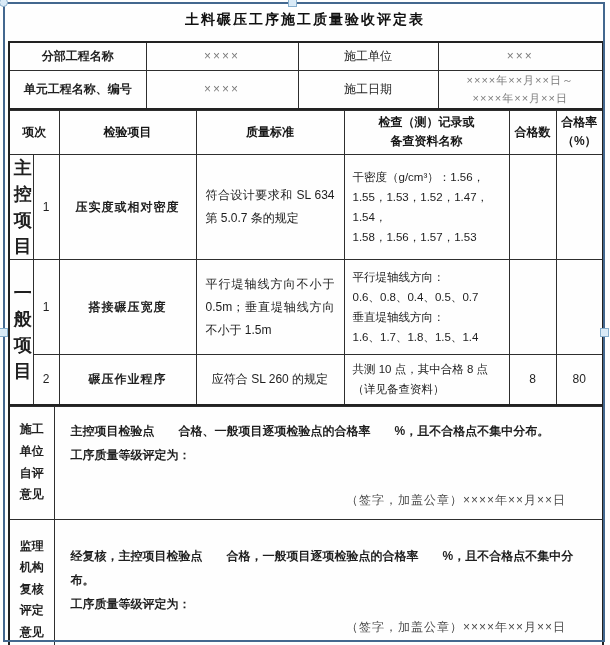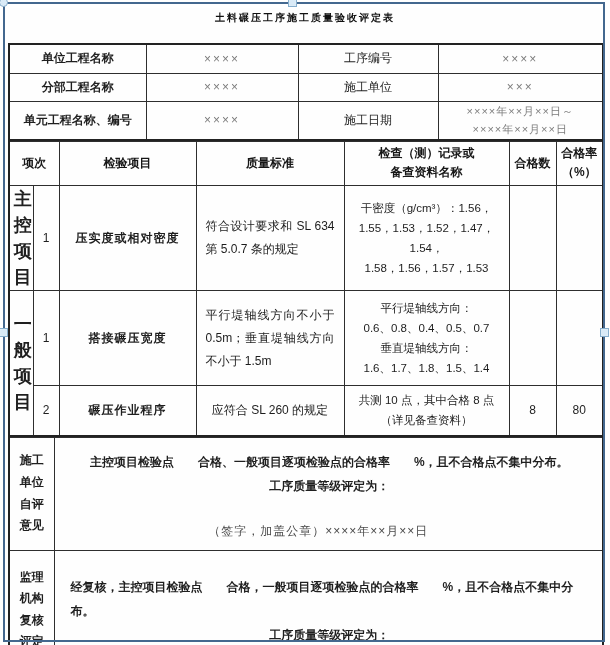--- a/index.html
+++ b/index.html
@@ -19,68 +19,62 @@
     background:#d9eaf7; border:1px solid #86aecd;
     box-shadow:0 0 1px #fff inset;
   }
   .handle.circle { border-radius:50%; }
   
   .paper {
     position:absolute; left:8px; top:8px; width:594px;
     background:#fefefe; color:#1f1f1f;
   }
   .form-title {
-    text-align:center; font-size:10px; font-weight:bold;
-    letter-spacing:2px; color:#111; padding:3px 0 18px 0;
+    text-align:center; font-size:14px; font-weight:bold;
+    letter-spacing:2px; color:#111; padding:3px 0 12px 0;
   }
   table { border-collapse:collapse; table-layout:fixed; width:594px; }
   td { border:1px solid #2e2e2e; font-size:12px; vertical-align:middle; overflow:hidden; }
   .tbl { border:2px solid #222; }
   .tbl + .tbl { border-top:none; }
   .c { text-align:center; }
   .b { font-weight:bold; }
   .preline { white-space:pre-line; }
   .xval { color:#7c7c7c; letter-spacing:2px; font-size:12px; }
   .xdate { color:#7c7c7c; font-size:11px; line-height:1.7; letter-spacing:1px; }
   .hdr { font-weight:bold; line-height:1.6; color:#161616; }
   .vert { width:15px; margin:0 auto; word-break:break-all; line-height:1.45;
           text-align:center; font-weight:bold; font-size:18px; }
   .vert2 { width:27px; margin:8px auto; word-break:break-all; line-height:1.8;
            text-align:center; font-weight:bold; font-size:12px; }
   .std { padding:4px 9px; line-height:1.9; text-align:justify; color:#1d1d1d; }
-  .rec { padding:4px 8px; line-height:1.75; font-size:11.5px; color:#1d1d1d;text-align:center; }
+  .rec { padding:4px 8px; line-height:1.75; font-size:11.5px; color:#1d1d1d; }
   .item-name { font-weight:bold; letter-spacing:1px; }
   .sec-cell { vertical-align:top; }
-  .sec-inner { display:flex; flex-direction:column; height:100%; padding:12px 14px 10px 16px;align-items:center; }
+  .sec-inner { display:flex; flex-direction:column; height:100%; padding:12px 14px 10px 16px; }
   .sec-line1 { font-weight:bold; font-size:12px; line-height:2; }
   .sec-line2 { font-weight:bold; font-size:12px; line-height:2; }
   .sec-sign { margin-top:auto; text-align:right; padding-right:22px; font-size:12px;
               color:#4a4a4a; letter-spacing:1px; }
 </style>
 </head>
 <body>
 
 <div class="paper">
 
   <div class="form-title">土料碾压工序施工质量验收评定表</div>
 
   <table class="tbl">
     <colgroup>
         <col style="width:137px">
         <col style="width:152px">
         <col style="width:140px">
         <col style="width:165px">
       </colgroup>
     <tbody>
-        <tr style="height:29px">
-      <td class="c b">单位工程名称</td>
-      <td class="c xval">××××</td>
-      <td class="c">工序编号</td>
-      <td class="c xval">××××</td>
-    </tr>
     <tr style="height:28px">
       <td class="c b">分部工程名称</td>
       <td class="c xval">××××</td>
       <td class="c">施工单位</td>
       <td class="c xval">×××</td>
     </tr>
     <tr style="height:35px">
       <td class="c b">单元工程名称、编号</td>
       <td class="c xval">××××</td>
       <td class="c">施工日期</td>

